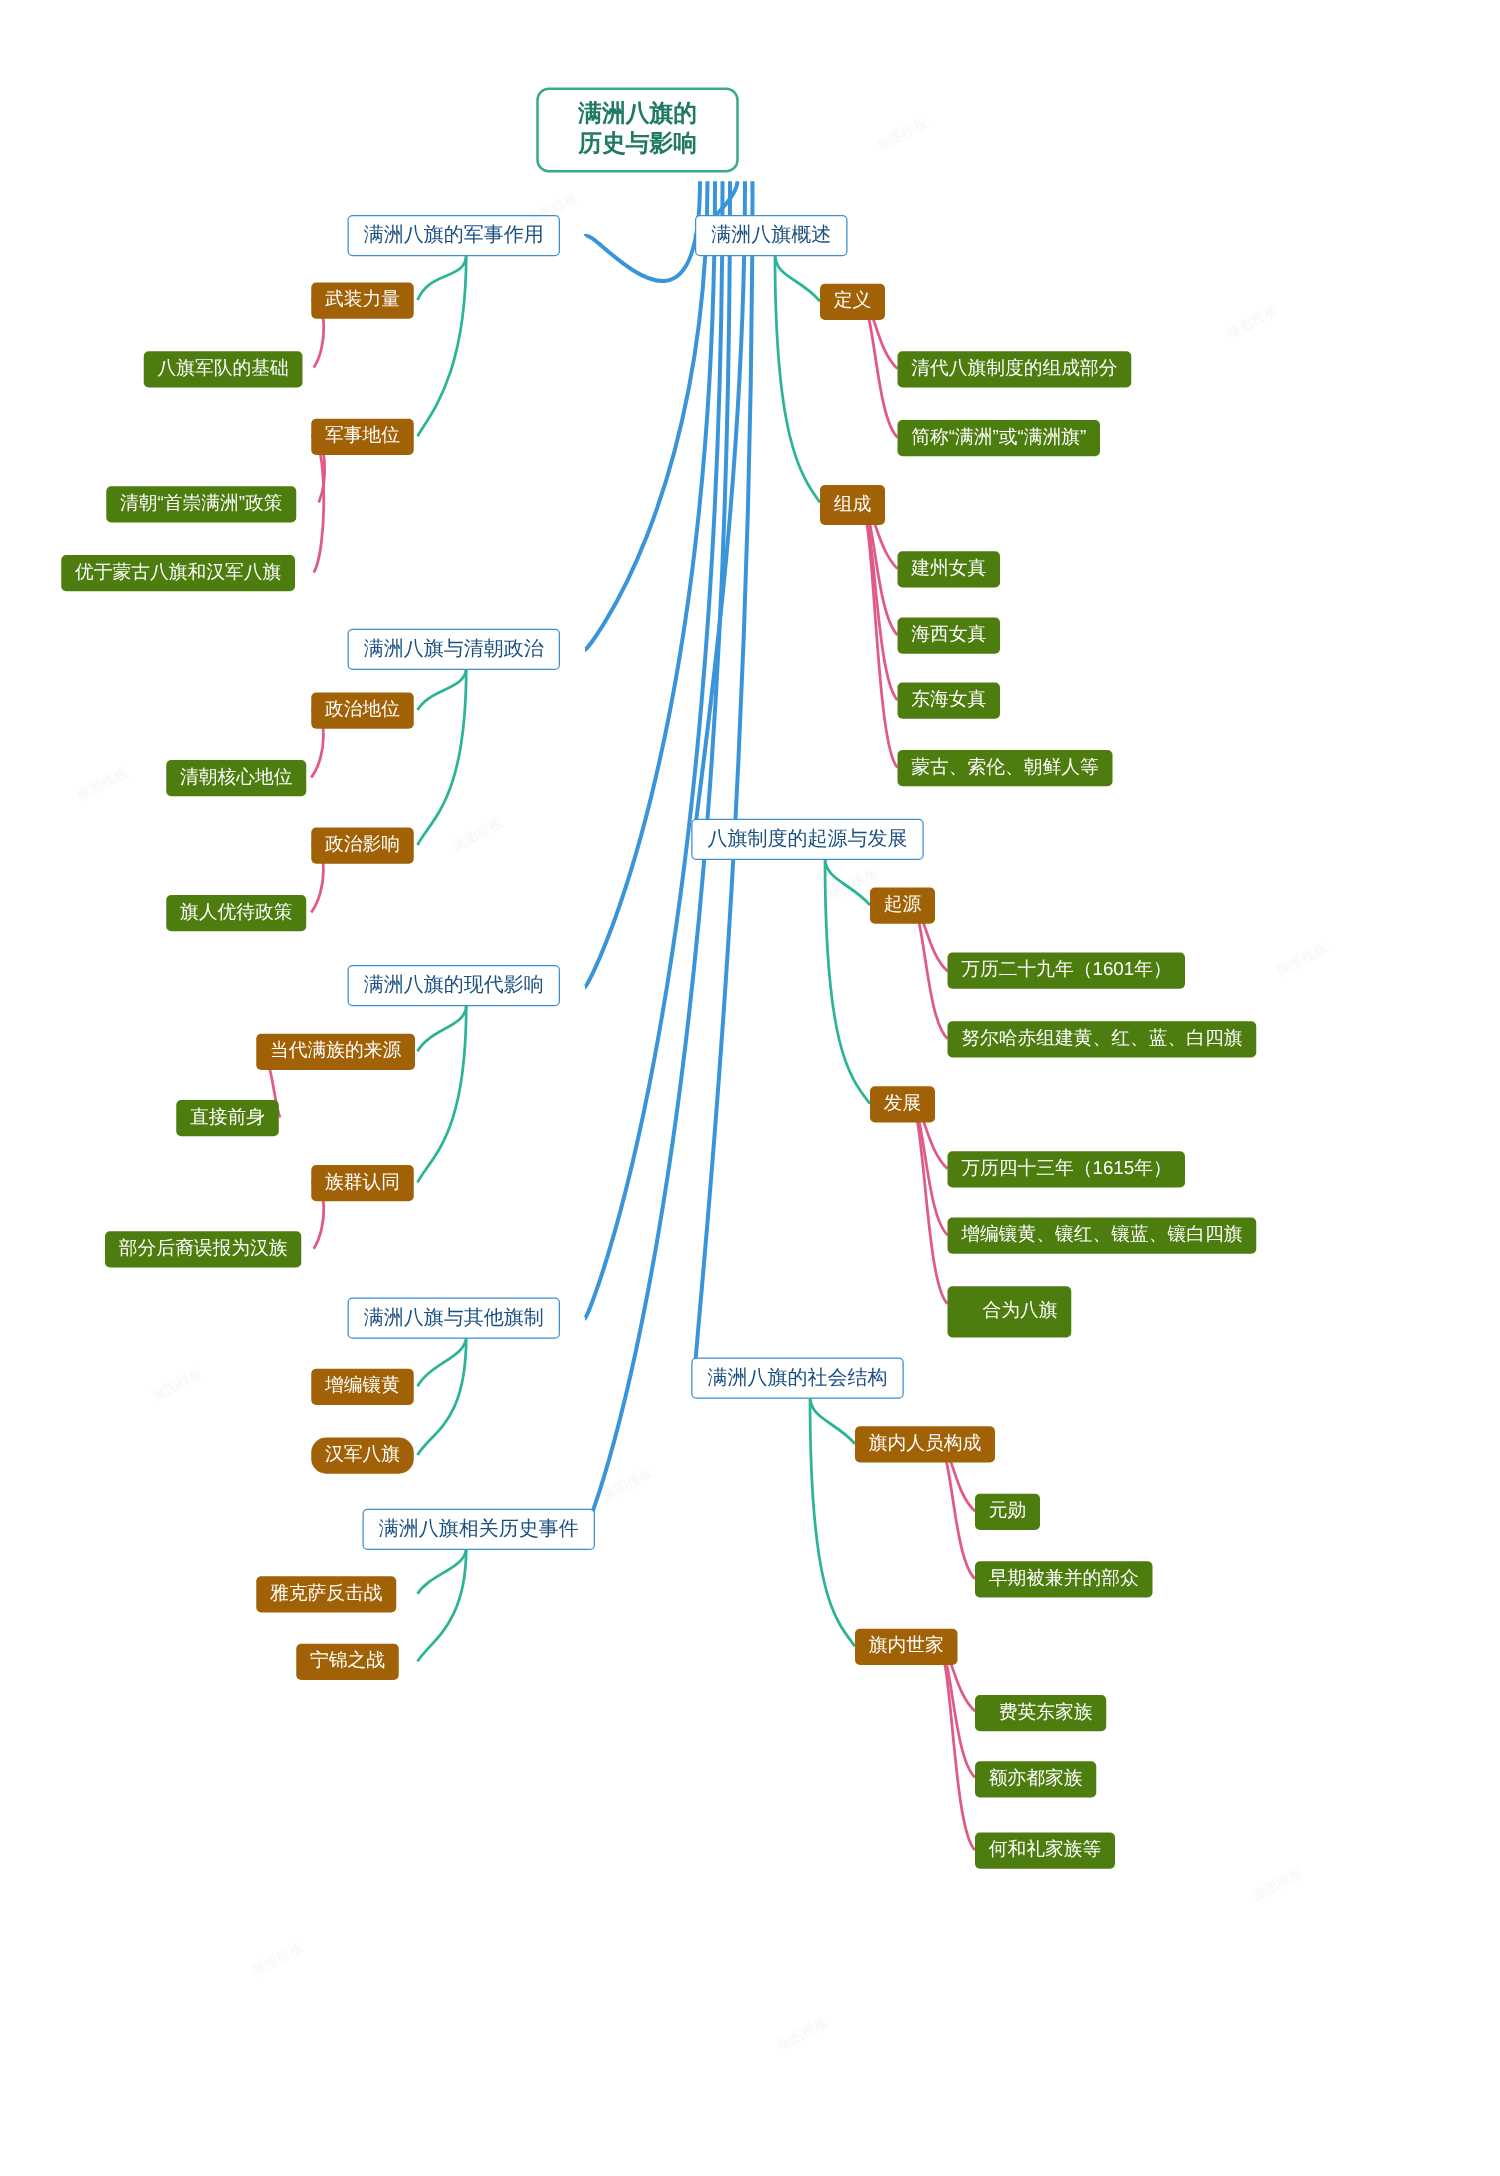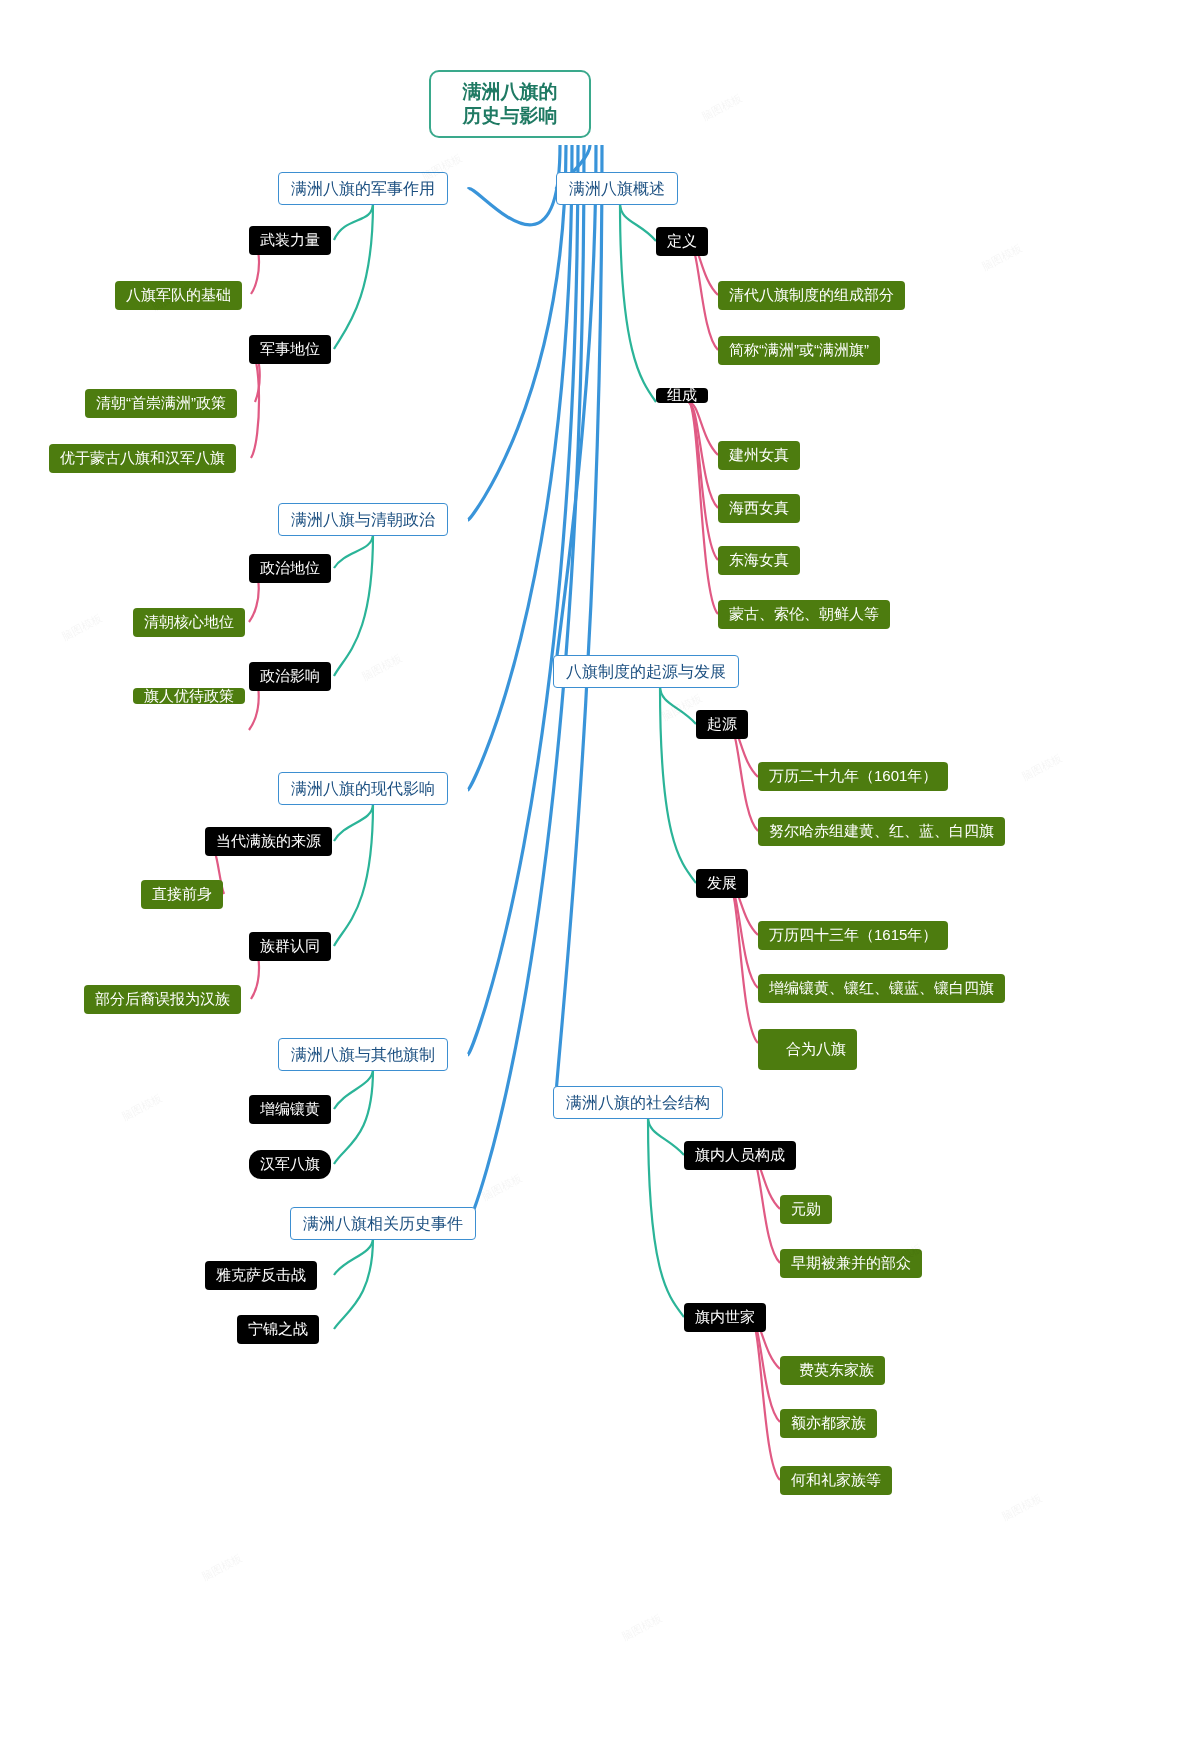--- a/index.html
+++ b/index.html
@@ -50,21 +50,21 @@
   .n-l1 {
     background: #ffffff;
     border: 1.5px solid #3d8fd1;
     border-radius: 4px;
     color: #1b4f80;
     font-size: 16px;
     padding: 5px 12px;
   }
   
   .n-l2 {
-    background: #000000;
+    background: #a16207;
     border-radius: 4px;
     color: #ffffff;
     font-size: 15px;
     padding: 5px 11px;
   }
   
   .n-l3 {
     background: #4d7c0f;
     border-radius: 4px;
     color: #ffffff;
@@ -204,21 +204,21 @@
   </div>
   <div class="node n-l2" style="left:249px; top:554px; height:29px;">
     <span>政治地位</span>
   </div>
   <div class="node n-l3" style="left:133px; top:608px; height:29px;">
     <span>清朝核心地位</span>
   </div>
   <div class="node n-l2" style="left:249px; top:662px; height:29px;">
     <span>政治影响</span>
   </div>
-  <div class="node n-l3" style="left:133px; top:688px; height:16px;">
+  <div class="node n-l3" style="left:133px; top:716px; height:29px;">
     <span>旗人优待政策</span>
   </div>
 
   <div class="node n-l1" style="left:278px; top:772px; height:33px;">
     <span>满洲八旗的现代影响</span>
   </div>
   <div class="node n-l2" style="left:205px; top:827px; height:29px;">
     <span>当代满族的来源</span>
   </div>
   <div class="node n-l3" style="left:141px; top:880px; height:29px;">
@@ -256,21 +256,21 @@
   </div>
   <div class="node n-l2" style="left:656px; top:227px; height:29px;">
     <span>定义</span>
   </div>
   <div class="node n-l3" style="left:718px; top:281px; height:29px;">
     <span>清代八旗制度的组成部分</span>
   </div>
   <div class="node n-l3" style="left:718px; top:336px; height:29px;align-items:center;">
     <span>简称“满洲”或“满洲旗”</span>
   </div>
-  <div class="node n-l2" style="left:656px; top:388px; height:15px;">
+  <div class="node n-l2" style="left:656px; top:388px; height:32px;">
     <span>组成</span>
   </div>
   <div class="node n-l3" style="left:718px; top:441px; height:29px;">
     <span>建州女真</span>
   </div>
   <div class="node n-l3" style="left:718px; top:494px; height:29px;">
     <span>海西女真</span>
   </div>
   <div class="node n-l3" style="left:718px; top:546px; height:29px;">
     <span>东海女真</span>

